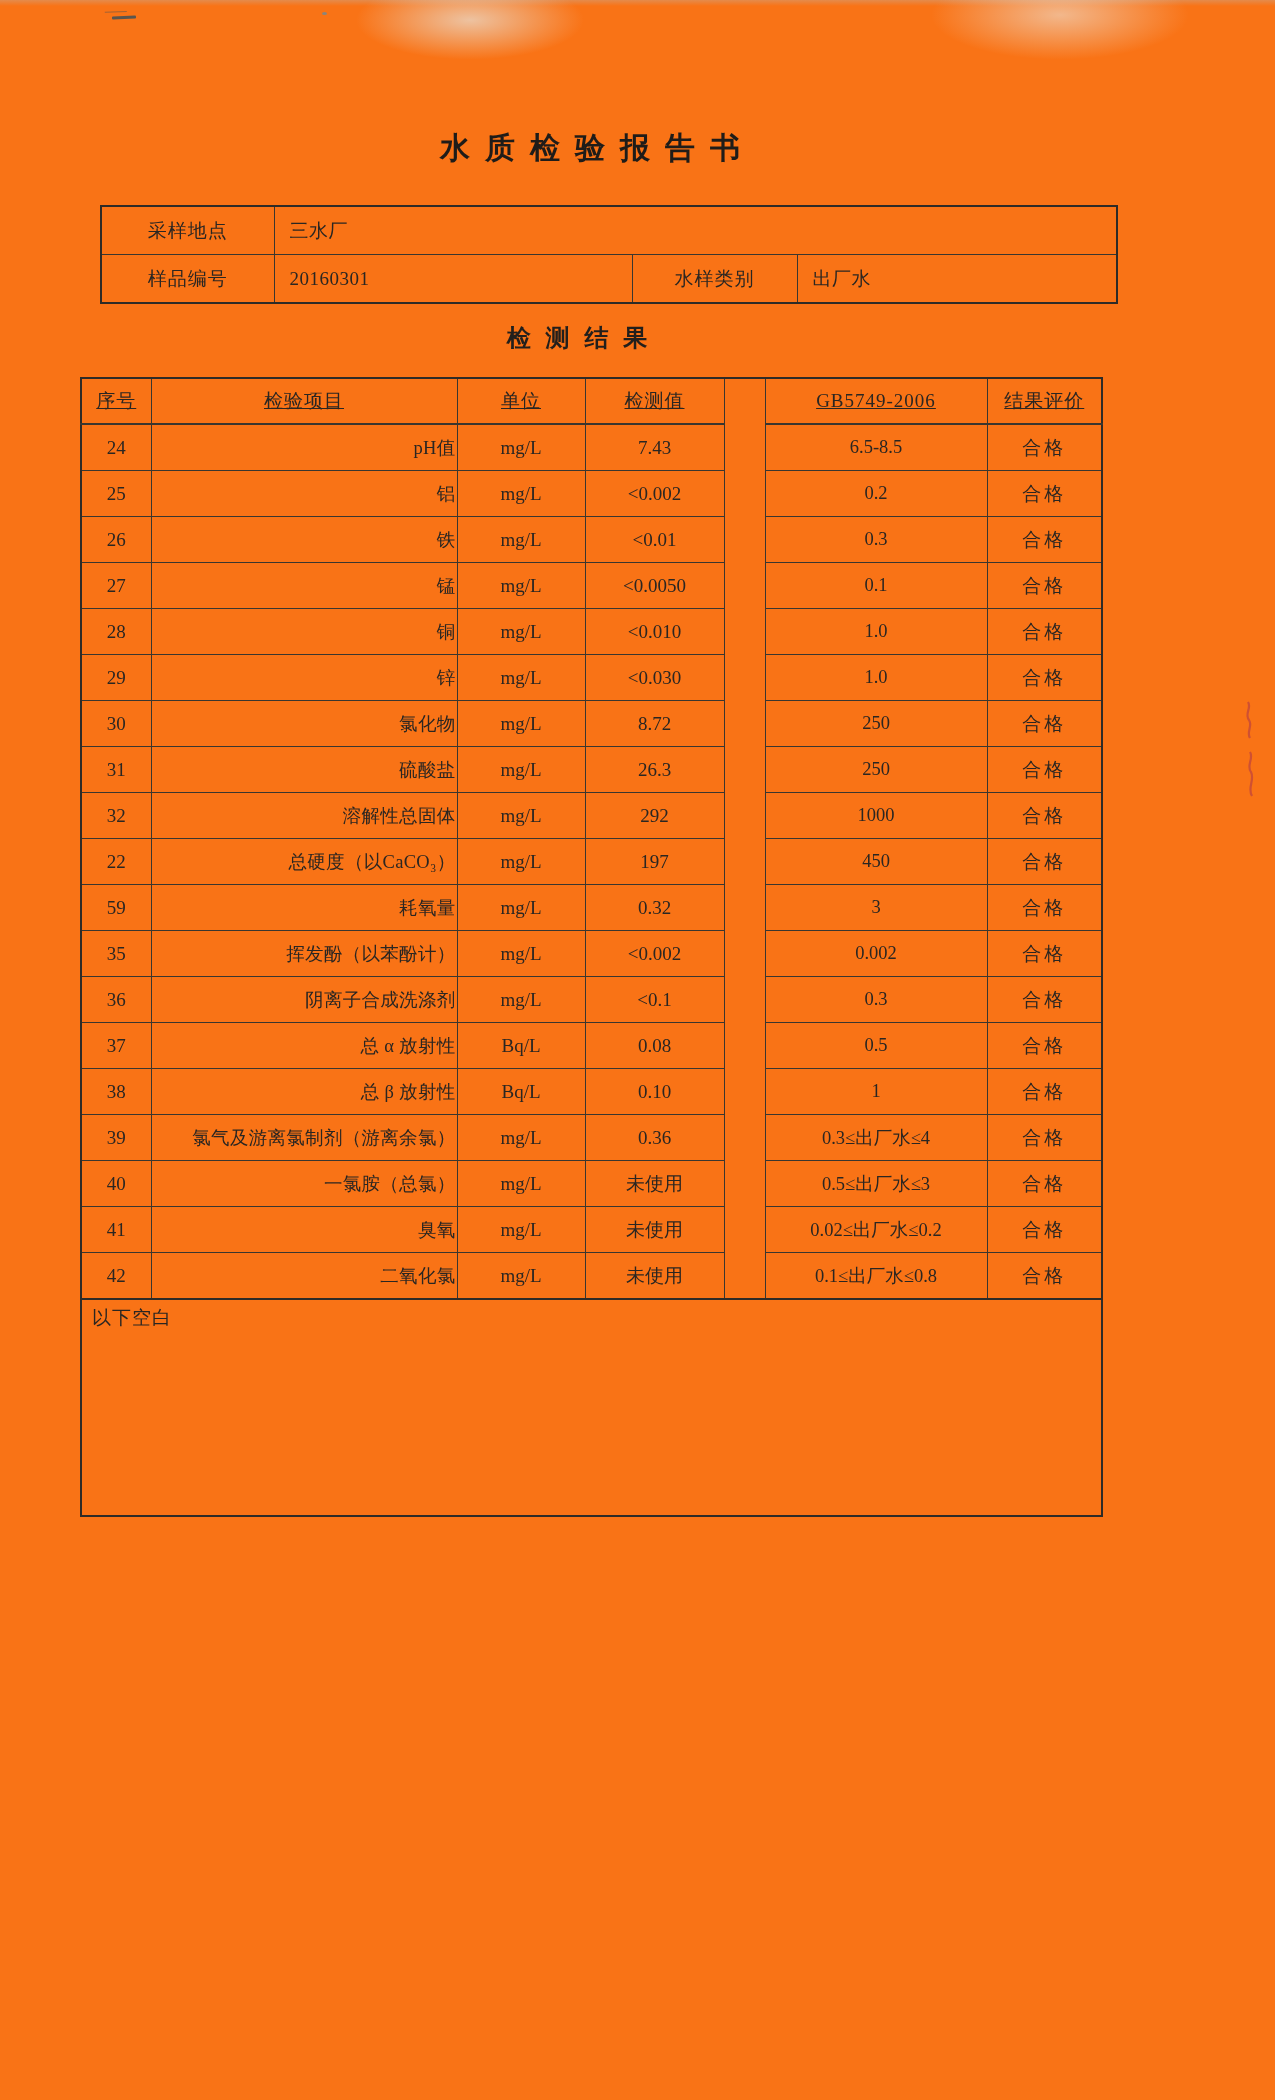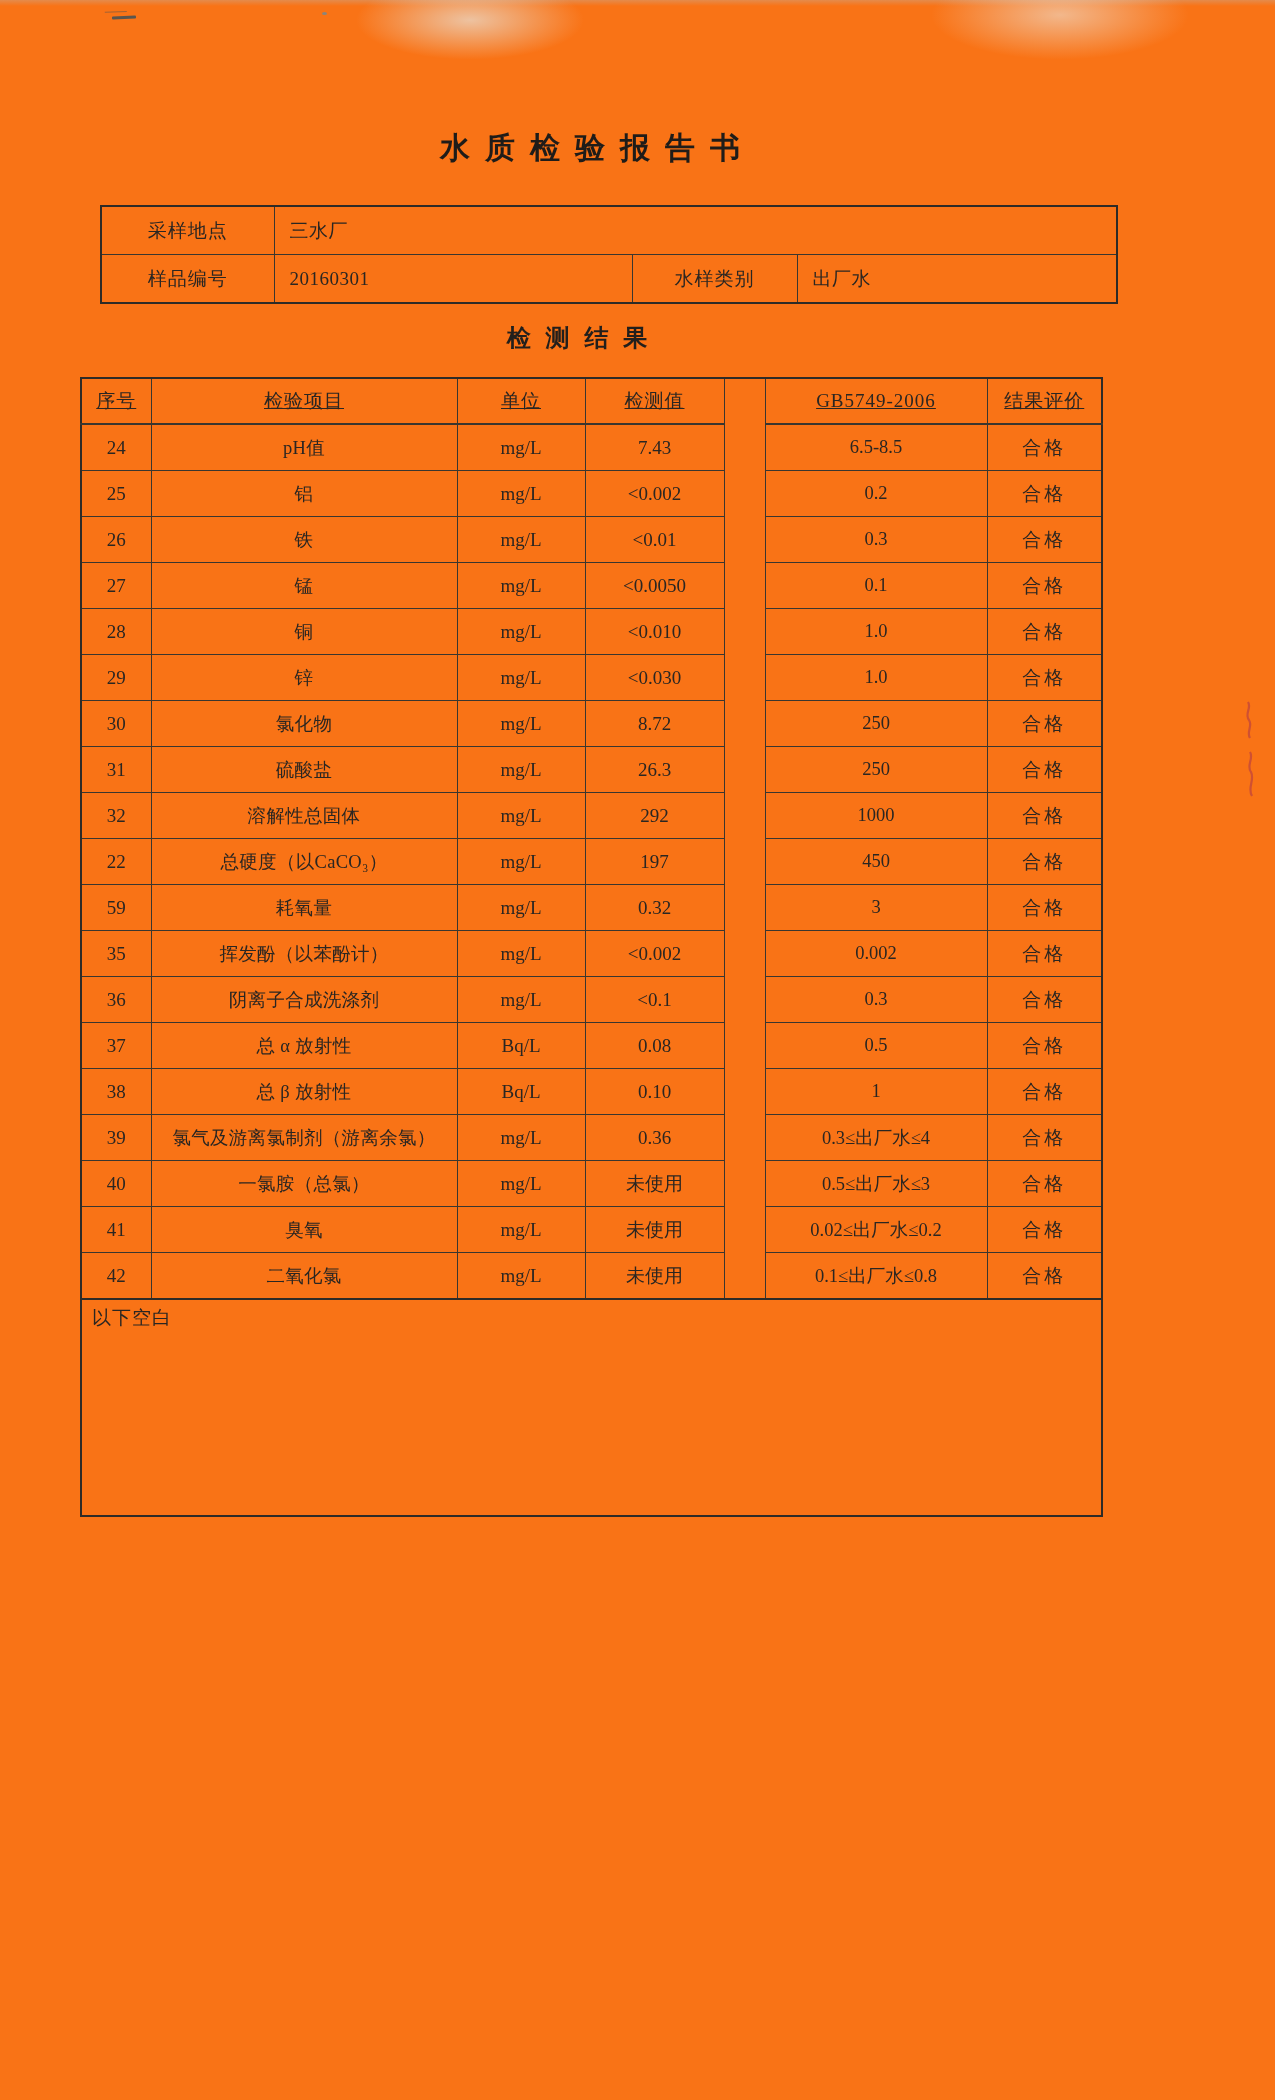--- a/index.html
+++ b/index.html
@@ -36,21 +36,21 @@
 
   .section-title{
     position:absolute;left:67px;top:322px;width:1020px;text-align:center;
     font-size:24px;font-weight:bold;letter-spacing:.62em;text-indent:.62em;color:#221f1c;
   }
 
   .results-table{position:absolute;left:80px;top:377px;width:1021px;border:2.5px solid #2e2b27;}
   .results-table td{border:1.6px solid #3a362f;height:43px;font-size:19px;
     text-align:center;vertical-align:middle;white-space:nowrap;}
   .results-table tr.hdr td{height:42px;letter-spacing:1px;border-bottom-width:2px;text-decoration:underline;}
-  .results-table td.c-item{text-align:center;font-size:18.5px;letter-spacing:.3px;}
+  .results-table td.c-item{text-align:right;font-size:18.5px;letter-spacing:.3px;}
   .results-table td.gap{border-top:none;border-bottom:none;}
   .results-table td.c-res{letter-spacing:3px;}
   .results-table td.c-std{font-size:18.5px;}
   .results-table tr.blank-row td{
     height:206px;text-align:left;vertical-align:top;padding:5px 0 4px 10px;
     font-size:19px;letter-spacing:1px;border-top:2px solid #2e2b27;
   }
 </style>
 </head>
 <body>

